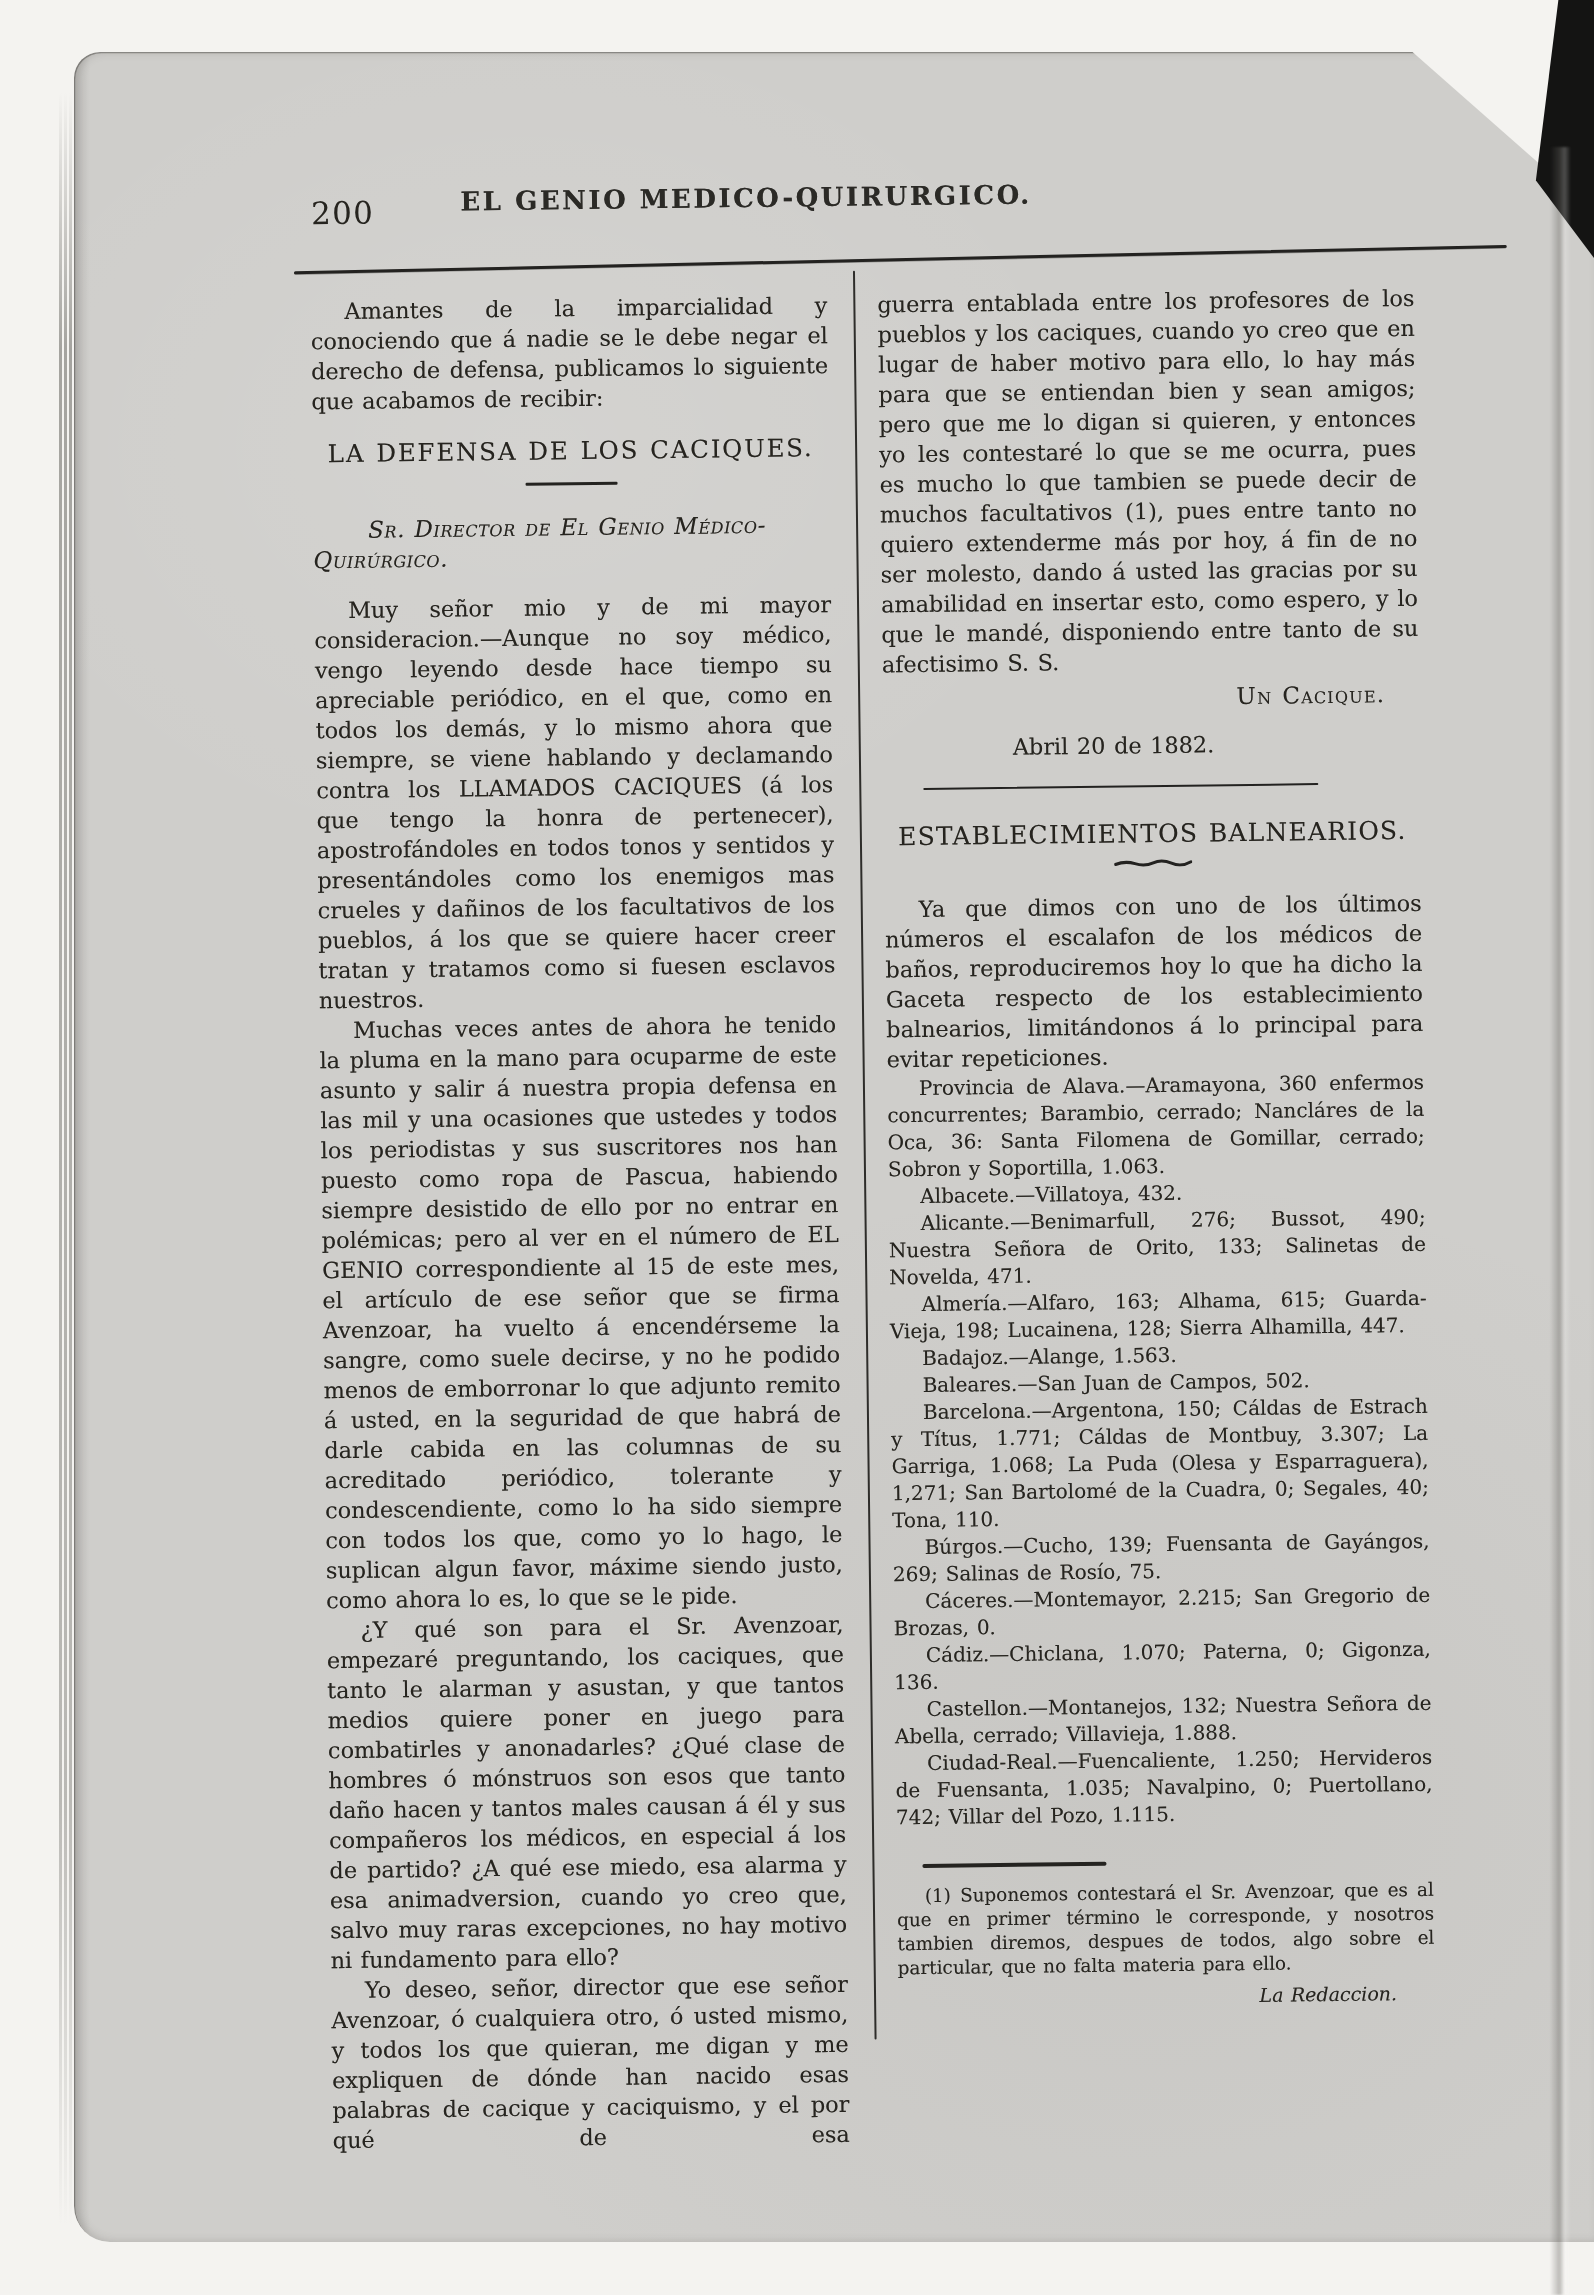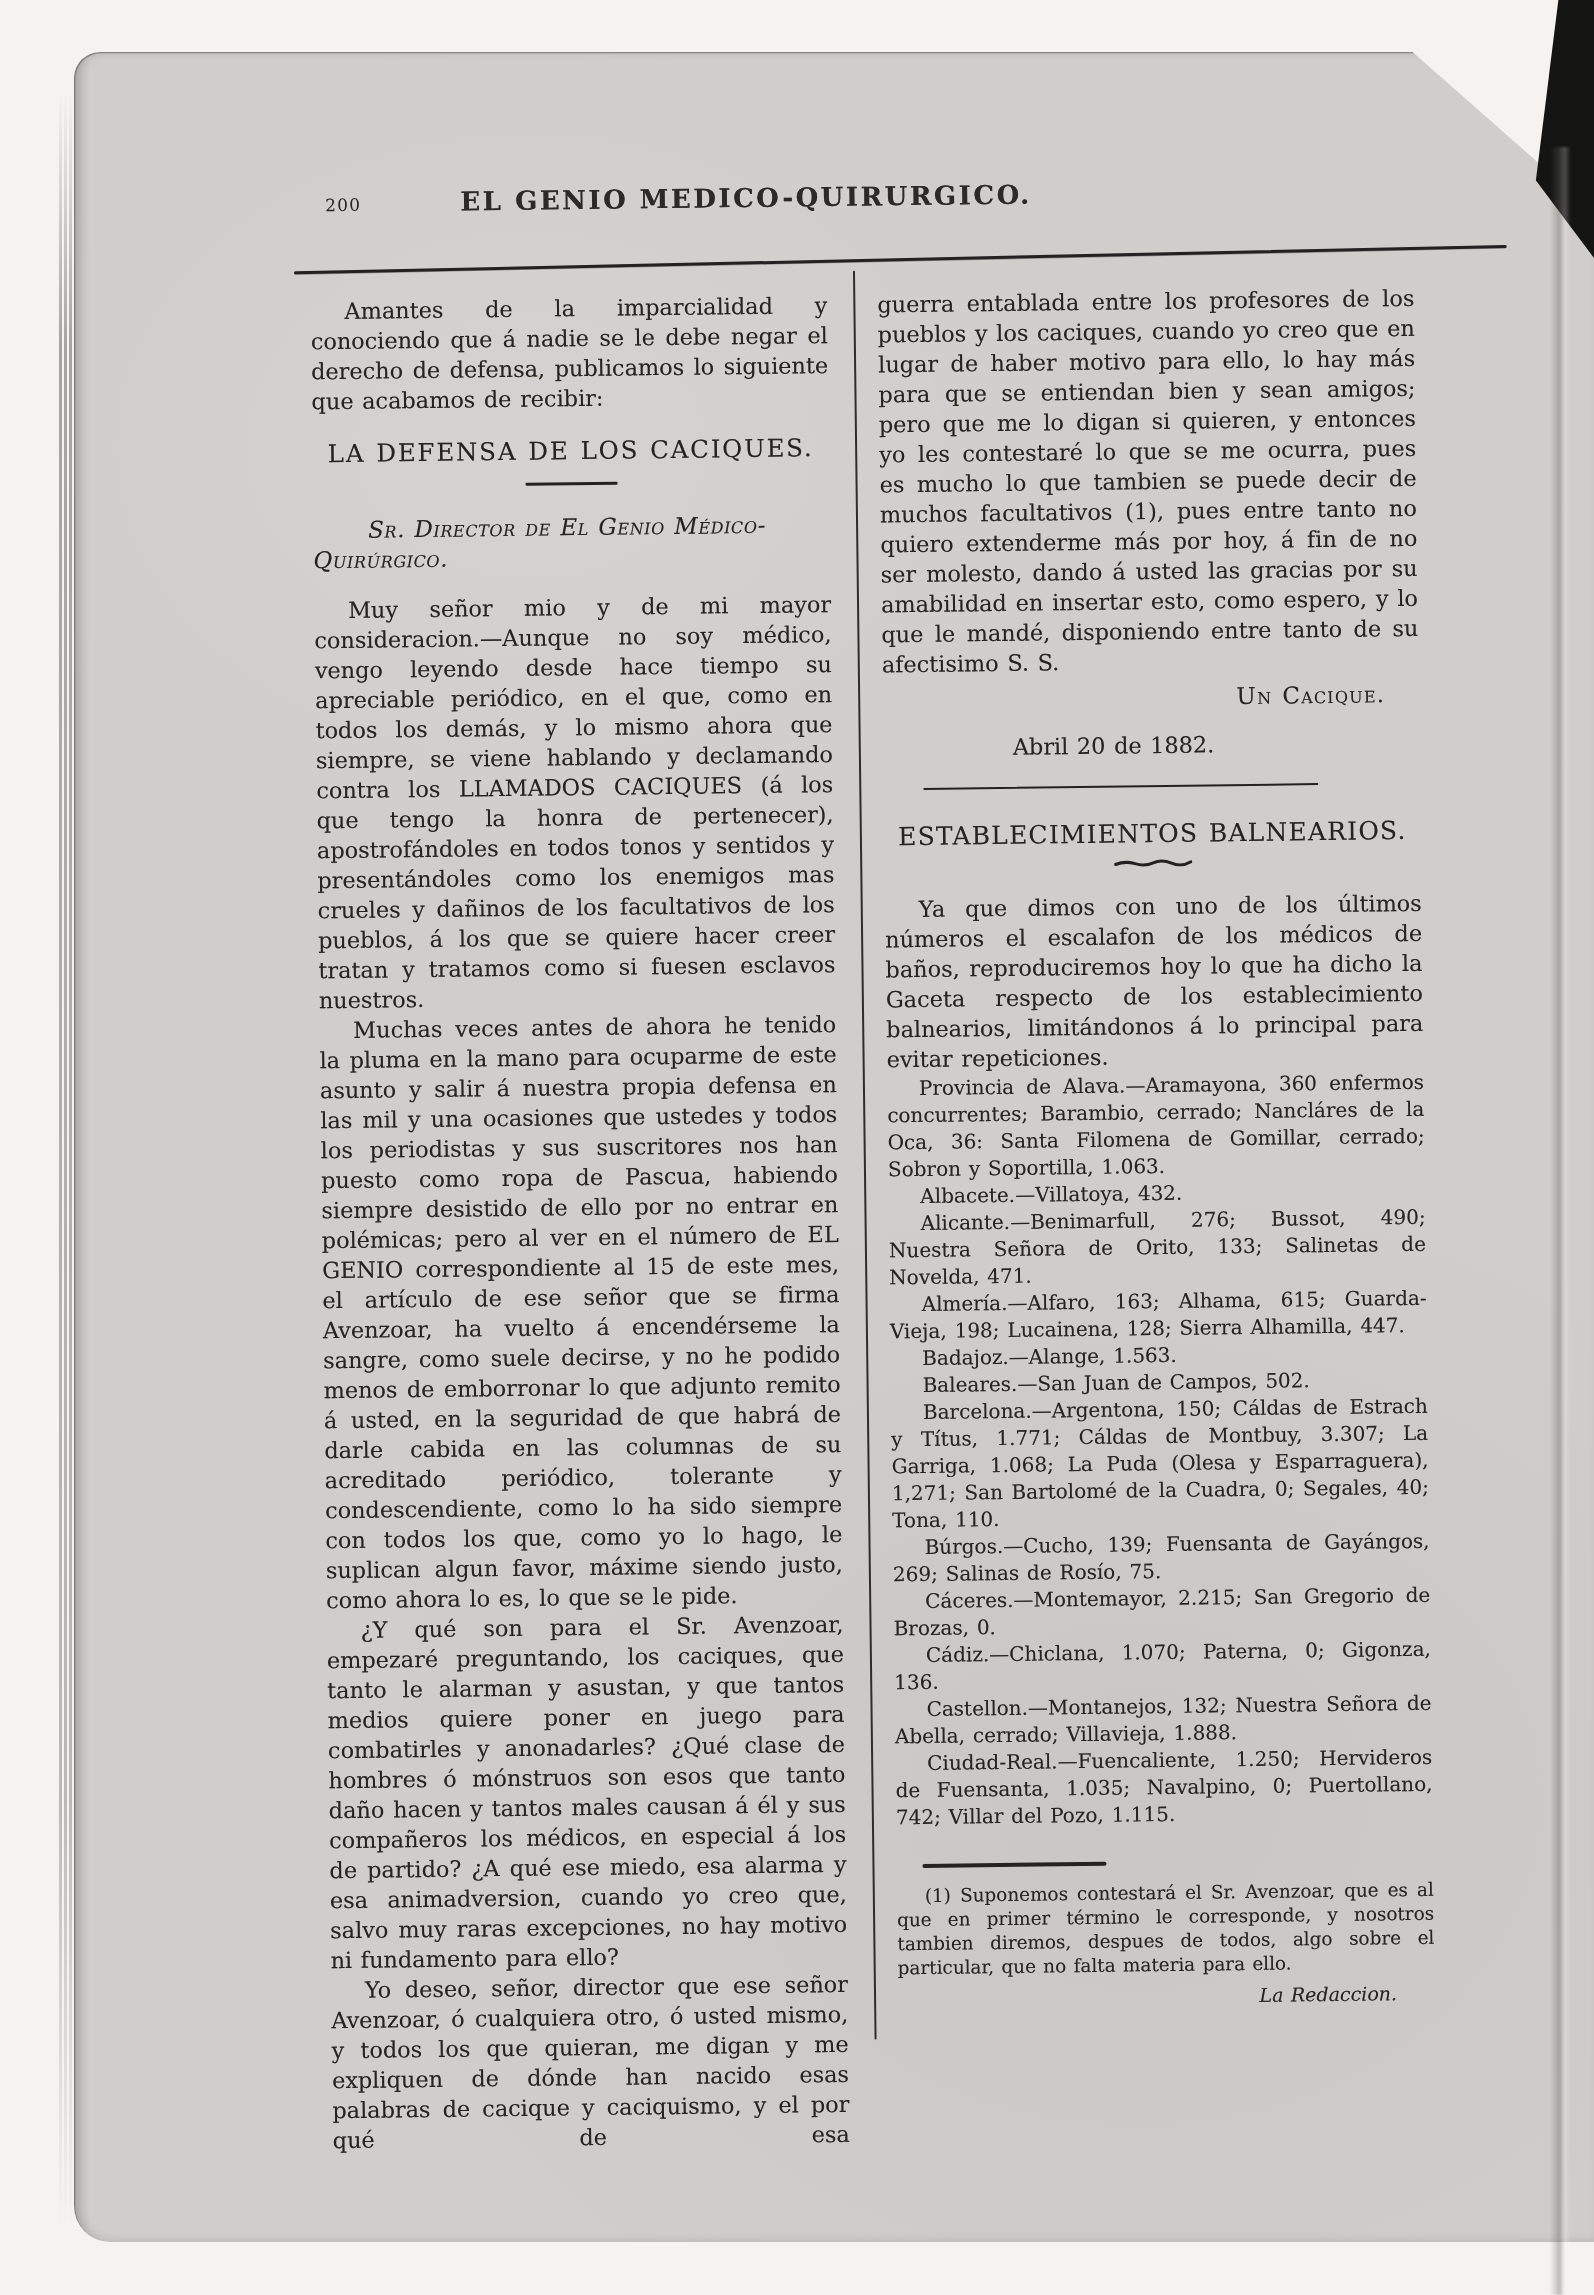--- a/index.html
+++ b/index.html
@@ -31,21 +31,21 @@
     position:absolute;left:1528px;top:0;width:66px;height:258px;
     background:#141413;
     clip-path:polygon(46% 0,100% 0,100% 100%,12% 70%);
   }
   
   .content{
     position:absolute;left:74px;top:52px;width:1521px;height:2190px;
     transform:rotate(-0.7deg);transform-origin:50% 40%;
     color:#26241f;
   }
-  .pageno{position:absolute;left:260px;top:137px;font-size:17px;letter-spacing:1.2px;}
+  .pageno{position:absolute;left:246px;top:137px;font-size:31px;letter-spacing:1.2px;}
   .journal-title{
     position:absolute;left:0;right:159px;top:130px;text-align:center;
     font-size:26px;font-weight:bold;letter-spacing:2.5px;color:#2b2a26;
     text-shadow:0 0 0.6px rgba(43,42,38,.55);
   }
   .header-rule{
     position:absolute;left:228px;top:207px;width:1213px;height:3.1px;background:#232220;
     transform:rotate(-0.55deg);border-radius:1.8px;
     box-shadow:0 0.6px 0 rgba(35,34,32,.35);
   }

